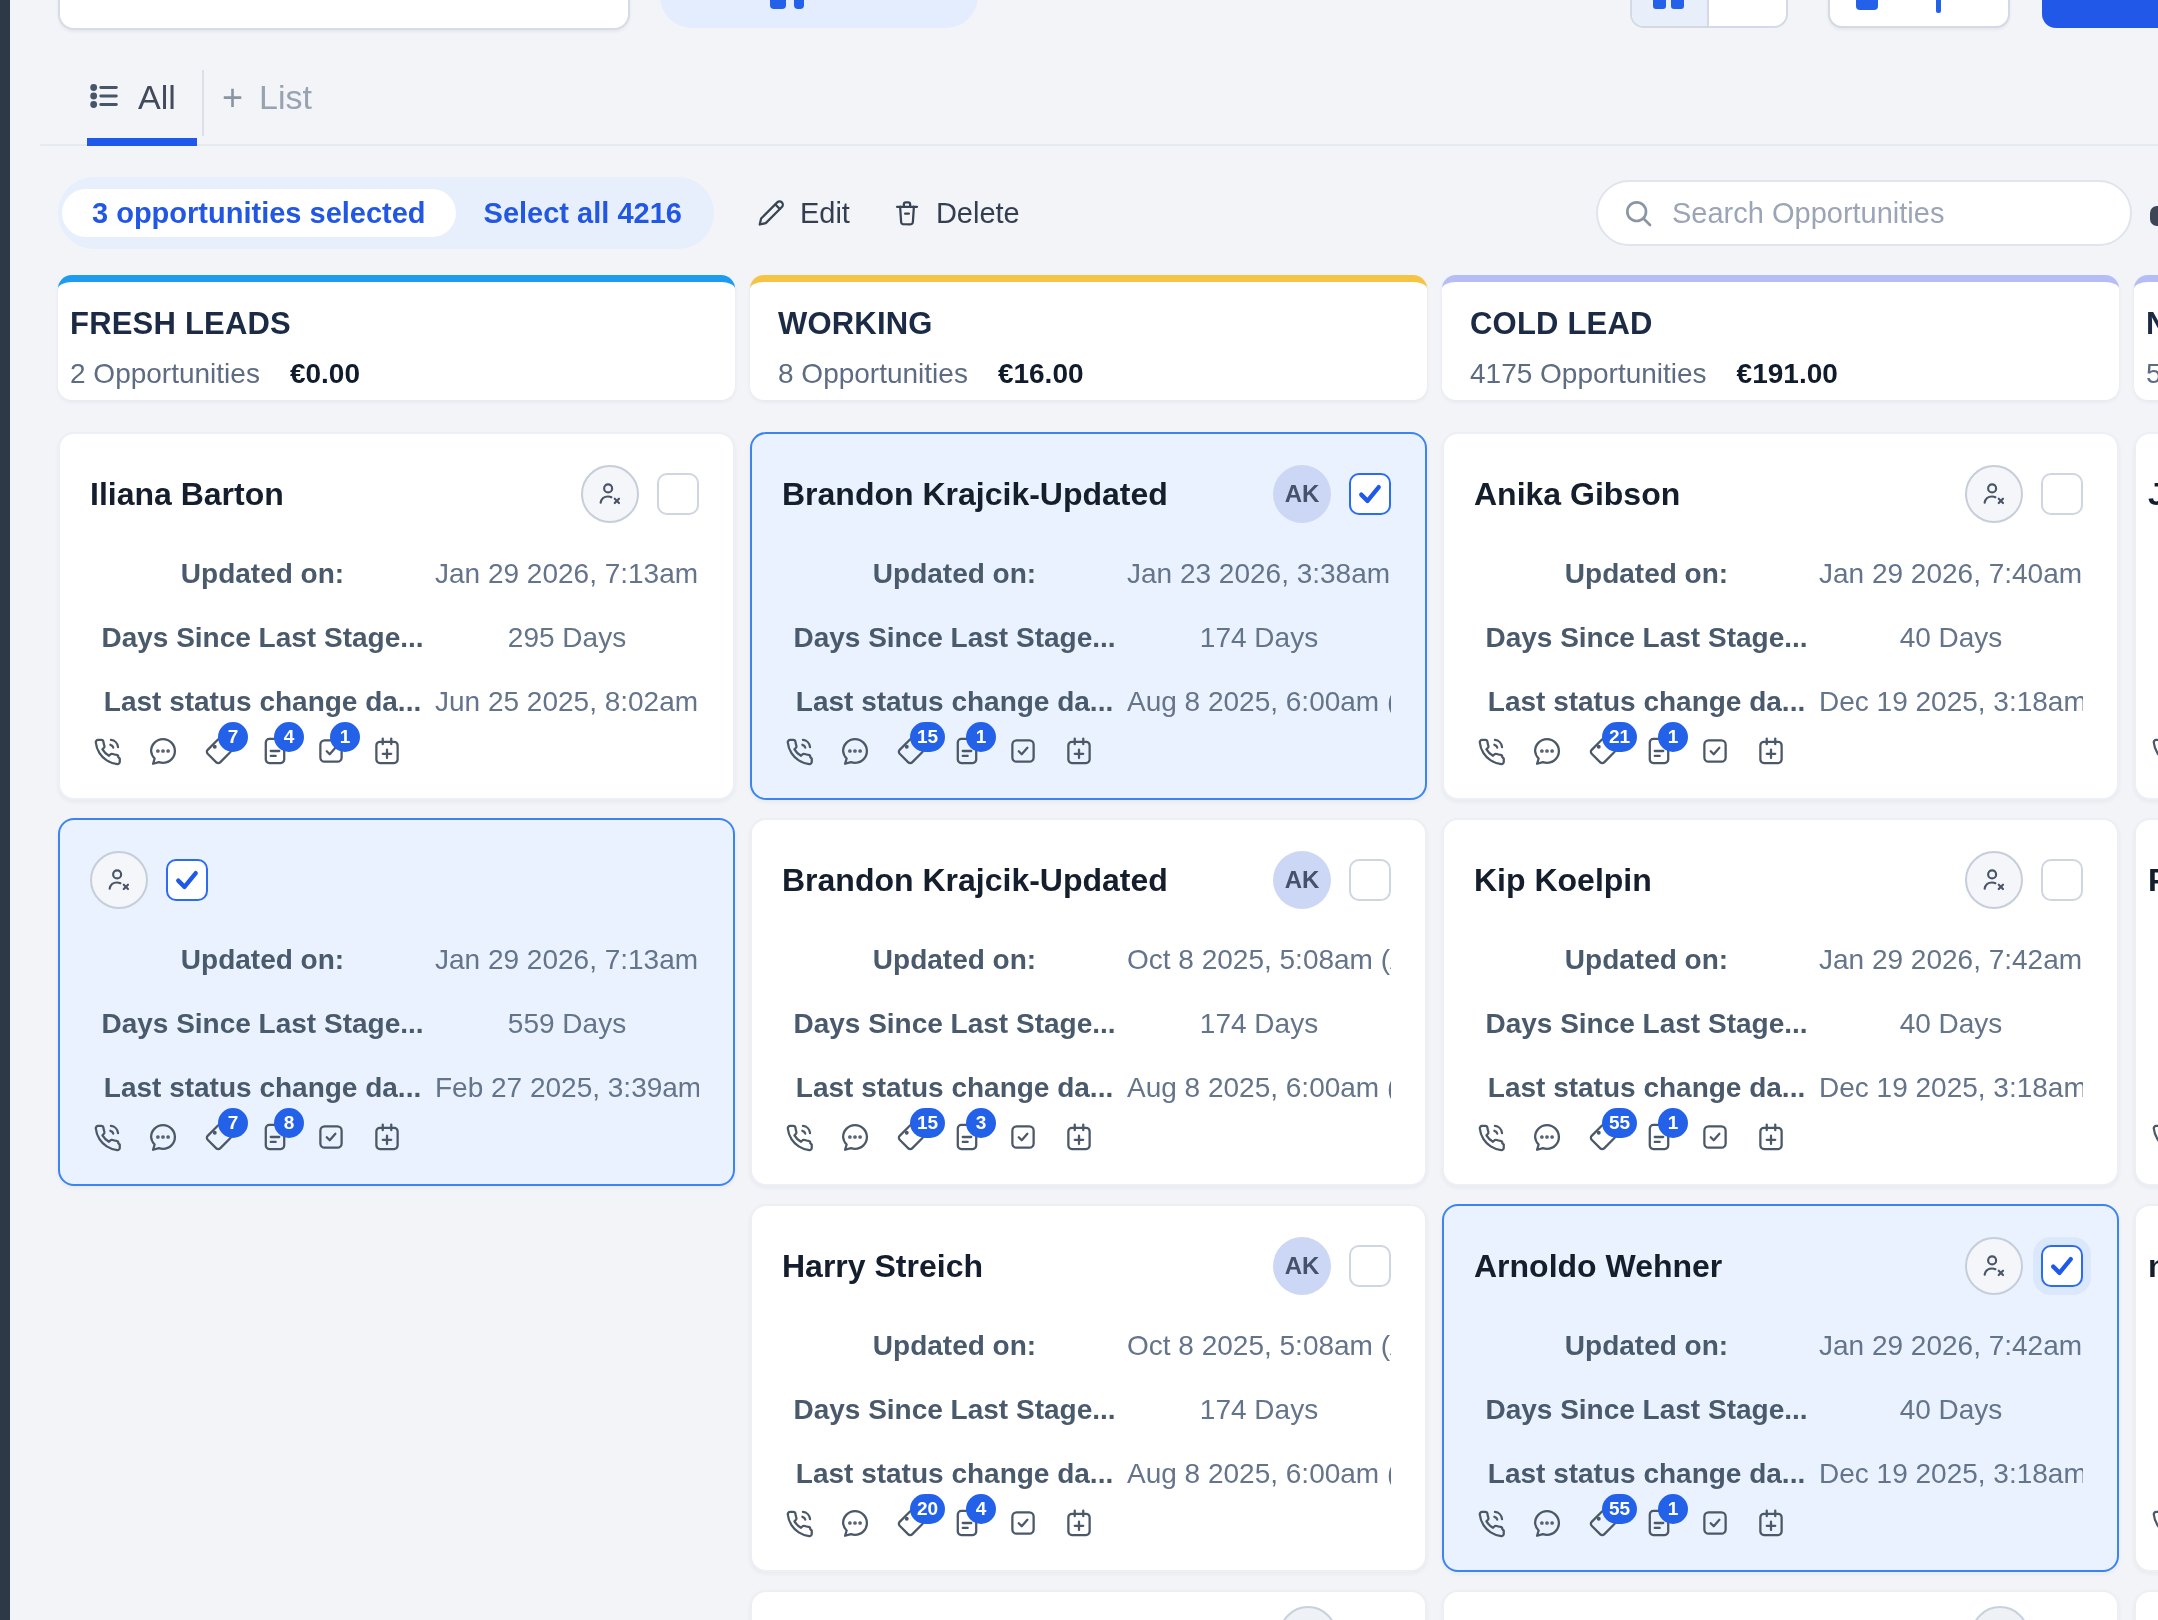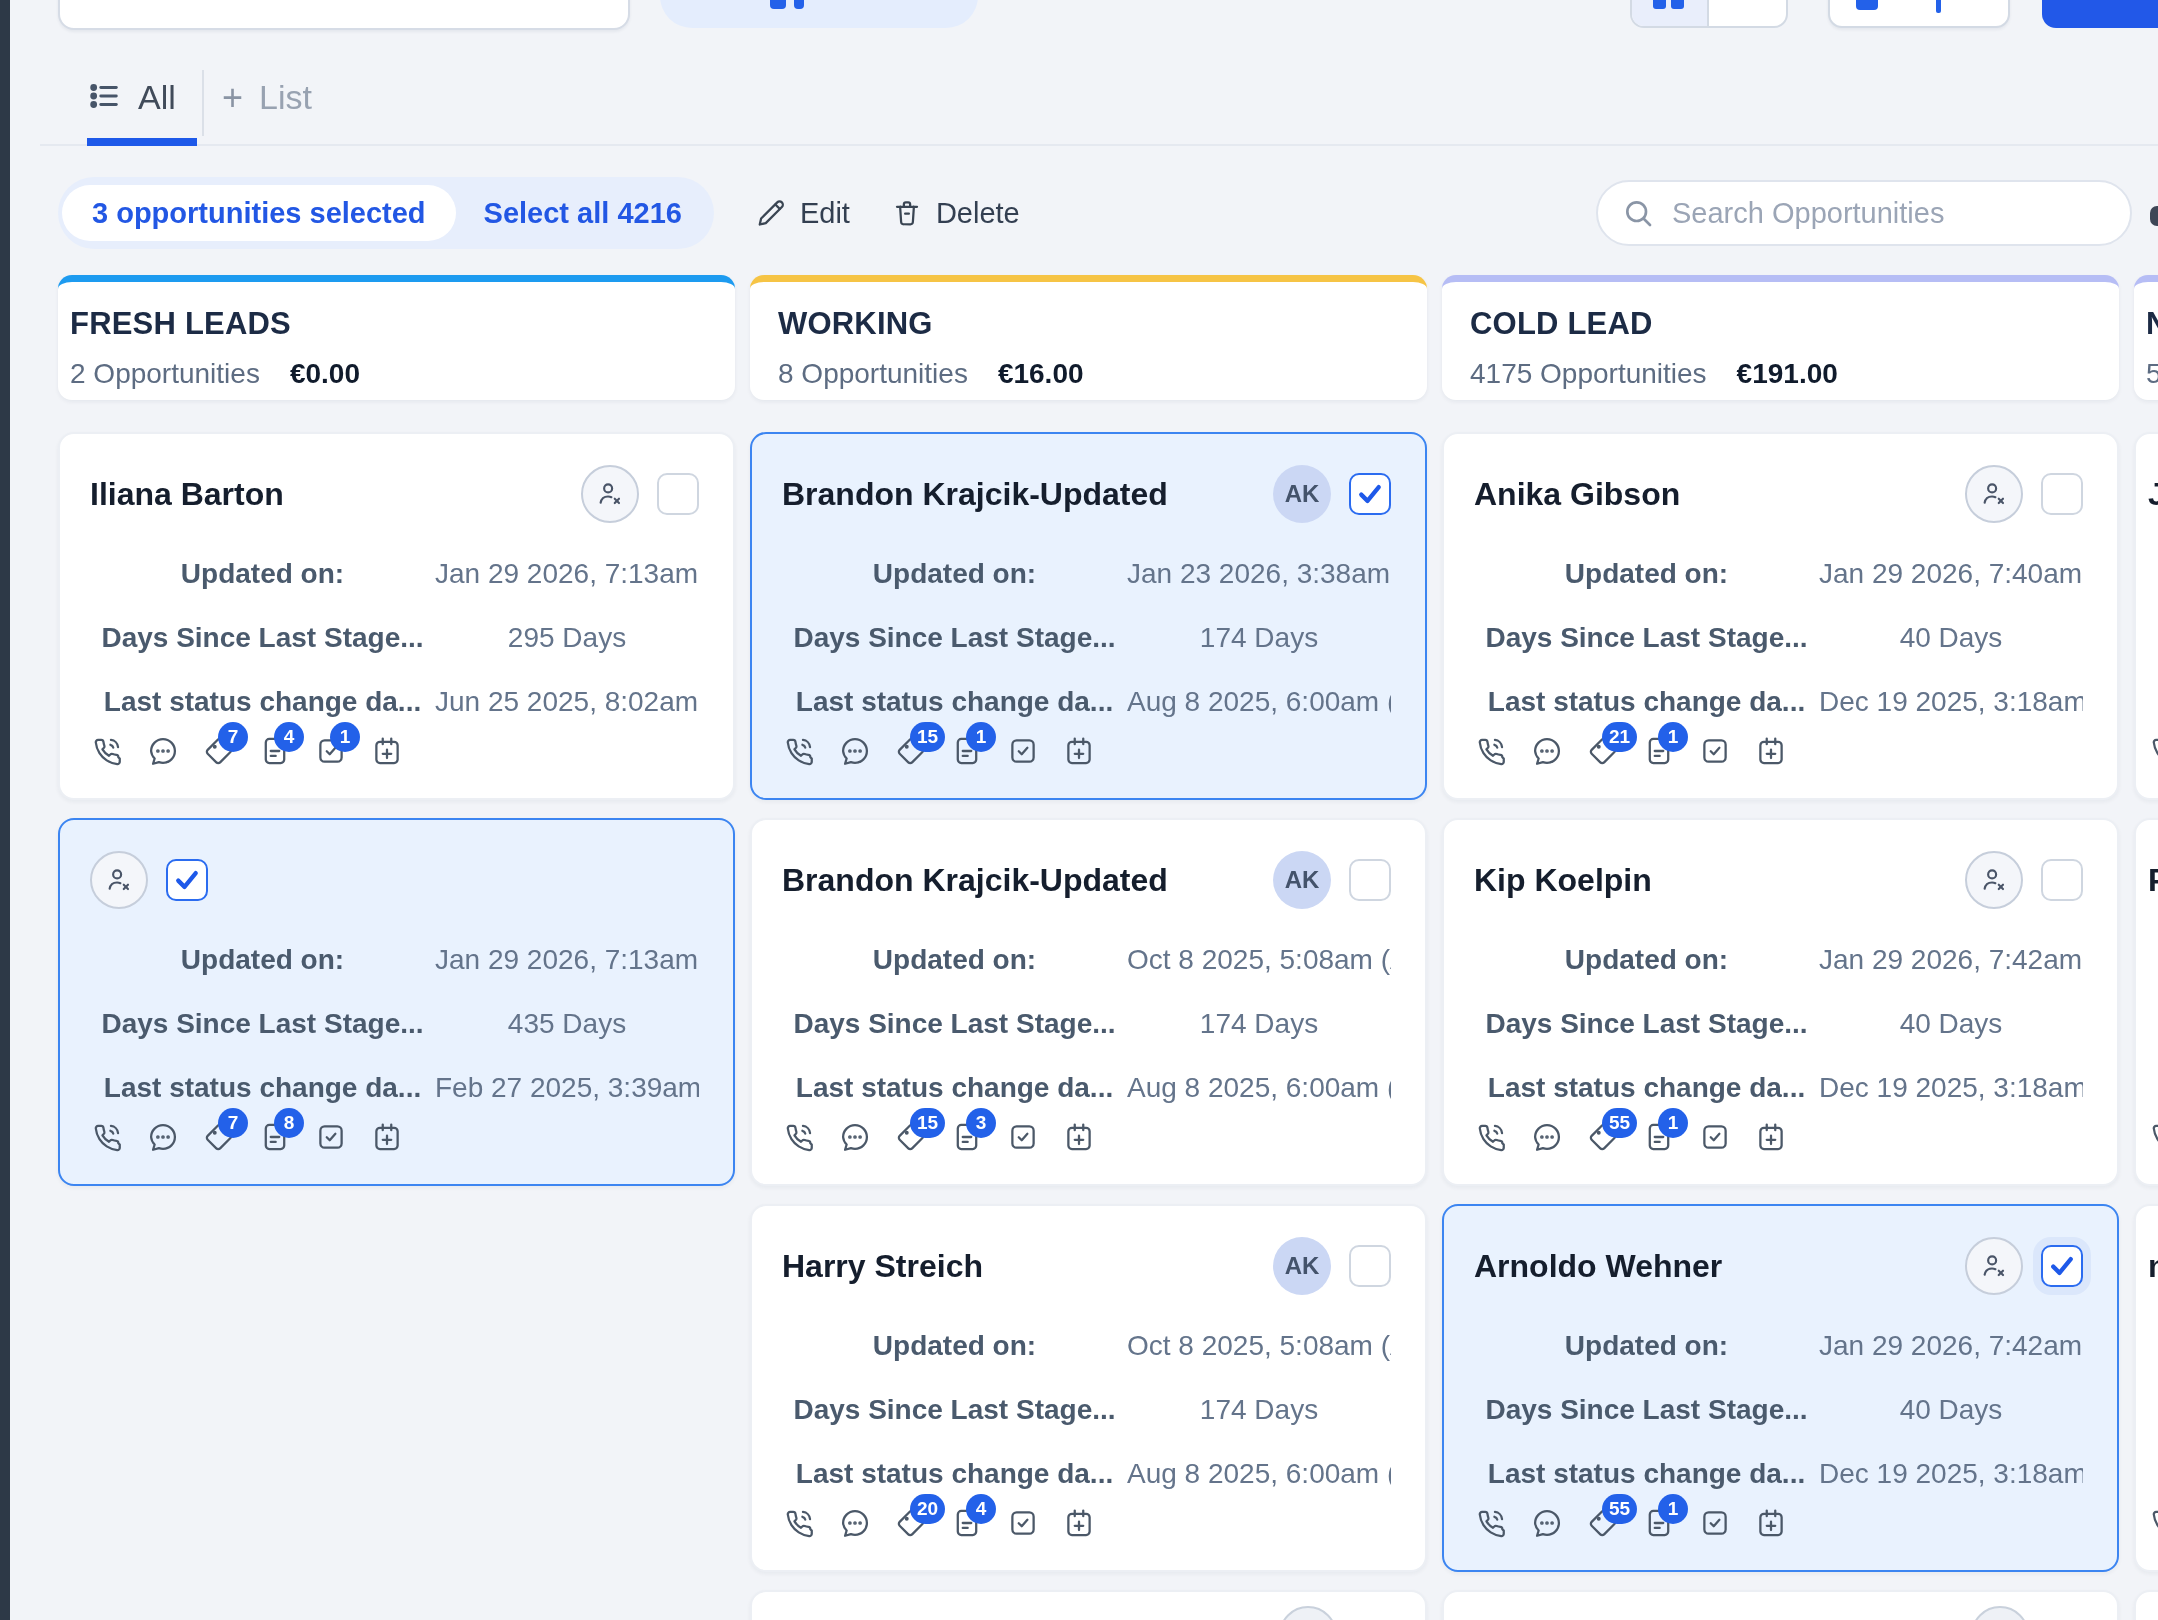--- a/index.html
+++ b/index.html
@@ -37,21 +37,21 @@
   .tab-list { left:182px; }
   .tab-label { font-size:34px; color:#414b5a; }
   .tab-list .tab-label { color:#98a2b1; }
   .tab-plus { font-size:36px; color:#8a94a4; line-height:1; }
   .tab-divider { position:absolute; left:162px; top:10px; height:66px; width:2px; background:#dbe0e8; }
   .tab-underline { position:absolute; left:47px; top:78px; width:110px; height:8px; background:#1e59e9; }
 
   
   .toolbar { position:absolute; left:58px; right:0; top:177px; height:72px; display:flex; align-items:center; }
   .sel-wrap { display:flex; align-items:center; height:72px; background:#e7eefc; border-radius:36px; padding:0 4px; }
-  .sel-pill { display:flex; align-items:center; height:56px; background:#fff; border-radius:32px;
+  .sel-pill { display:flex; align-items:center; height:48px; background:#fff; border-radius:32px;
     padding:0 30px; font-size:29px; font-weight:bold; color:#2257e4;text-align:right; }
   .sel-all { font-size:29px; font-weight:bold; color:#2257e4; padding:0 28px; cursor:pointer; }
   .tool-btn { display:flex; align-items:center; gap:14px; margin-left:42px; font-size:29px;
     color:#333f51; font-weight:500; cursor:pointer; }
   .tool-btn svg { width:30px; height:30px; stroke:#3a4553; fill:none; stroke-width:1.8;
     stroke-linecap:round; stroke-linejoin:round; }
   .search { margin-left:auto; margin-right:26px; width:536px; height:66px; background:#fff;
     border:2px solid #dfe4ed; border-radius:33px; display:flex; align-items:center; padding:0 24px; }
   .search svg { width:32px; height:32px; stroke:#8a95a6; fill:none; stroke-width:2; stroke-linecap:round; flex:0 0 auto; }
   .search input { border:none; outline:none; background:transparent; margin-left:18px; width:100%;
@@ -286,21 +286,21 @@
                   <polyline points="5 12.5 10 17.5 19 6.5"></polyline>
                 </svg>
       </div>
     </div>
     <div class="row">
       <span class="row-label">Updated on:</span>
       <span class="row-value">Jan 29 2026, 7:13am (...</span>
     </div>
     <div class="row">
       <span class="row-label">Days Since Last Stage...</span>
-      <span class="row-value">435 Days</span>
+      <span class="row-value">559 Days</span>
     </div>
     <div class="row">
       <span class="row-label">Last status change da...</span>
       <span class="row-value">Feb 27 2025, 3:39am (...</span>
     </div>
     <div class="icon-row">
       <div class="ic">
         <svg viewBox="0 0 24 24">
           <path d="M21 17.4v2.2a1.6 1.6 0 0 1-1.8 1.6 17 17 0 0 1-7.4-2.6 16.6 16.6 0 0 1-5.1-5.1A17 17 0 0 1 4.1 6 1.6 1.6 0 0 1 5.7 4.2h2.2a1.6 1.6 0 0 1 1.6 1.4c.1.9.3 1.8.6 2.6a1.6 1.6 0 0 1-.4 1.7l-.9.9a13.3 13.3 0 0 0 4.6 4.6l.9-.9a1.6 1.6 0 0 1 1.7-.4c.8.3 1.7.5 2.6.6a1.6 1.6 0 0 1 1.4 1.7z"></path>
           <path d="M14.8 4.2a5.6 5.6 0 0 1 5 5"></path>

